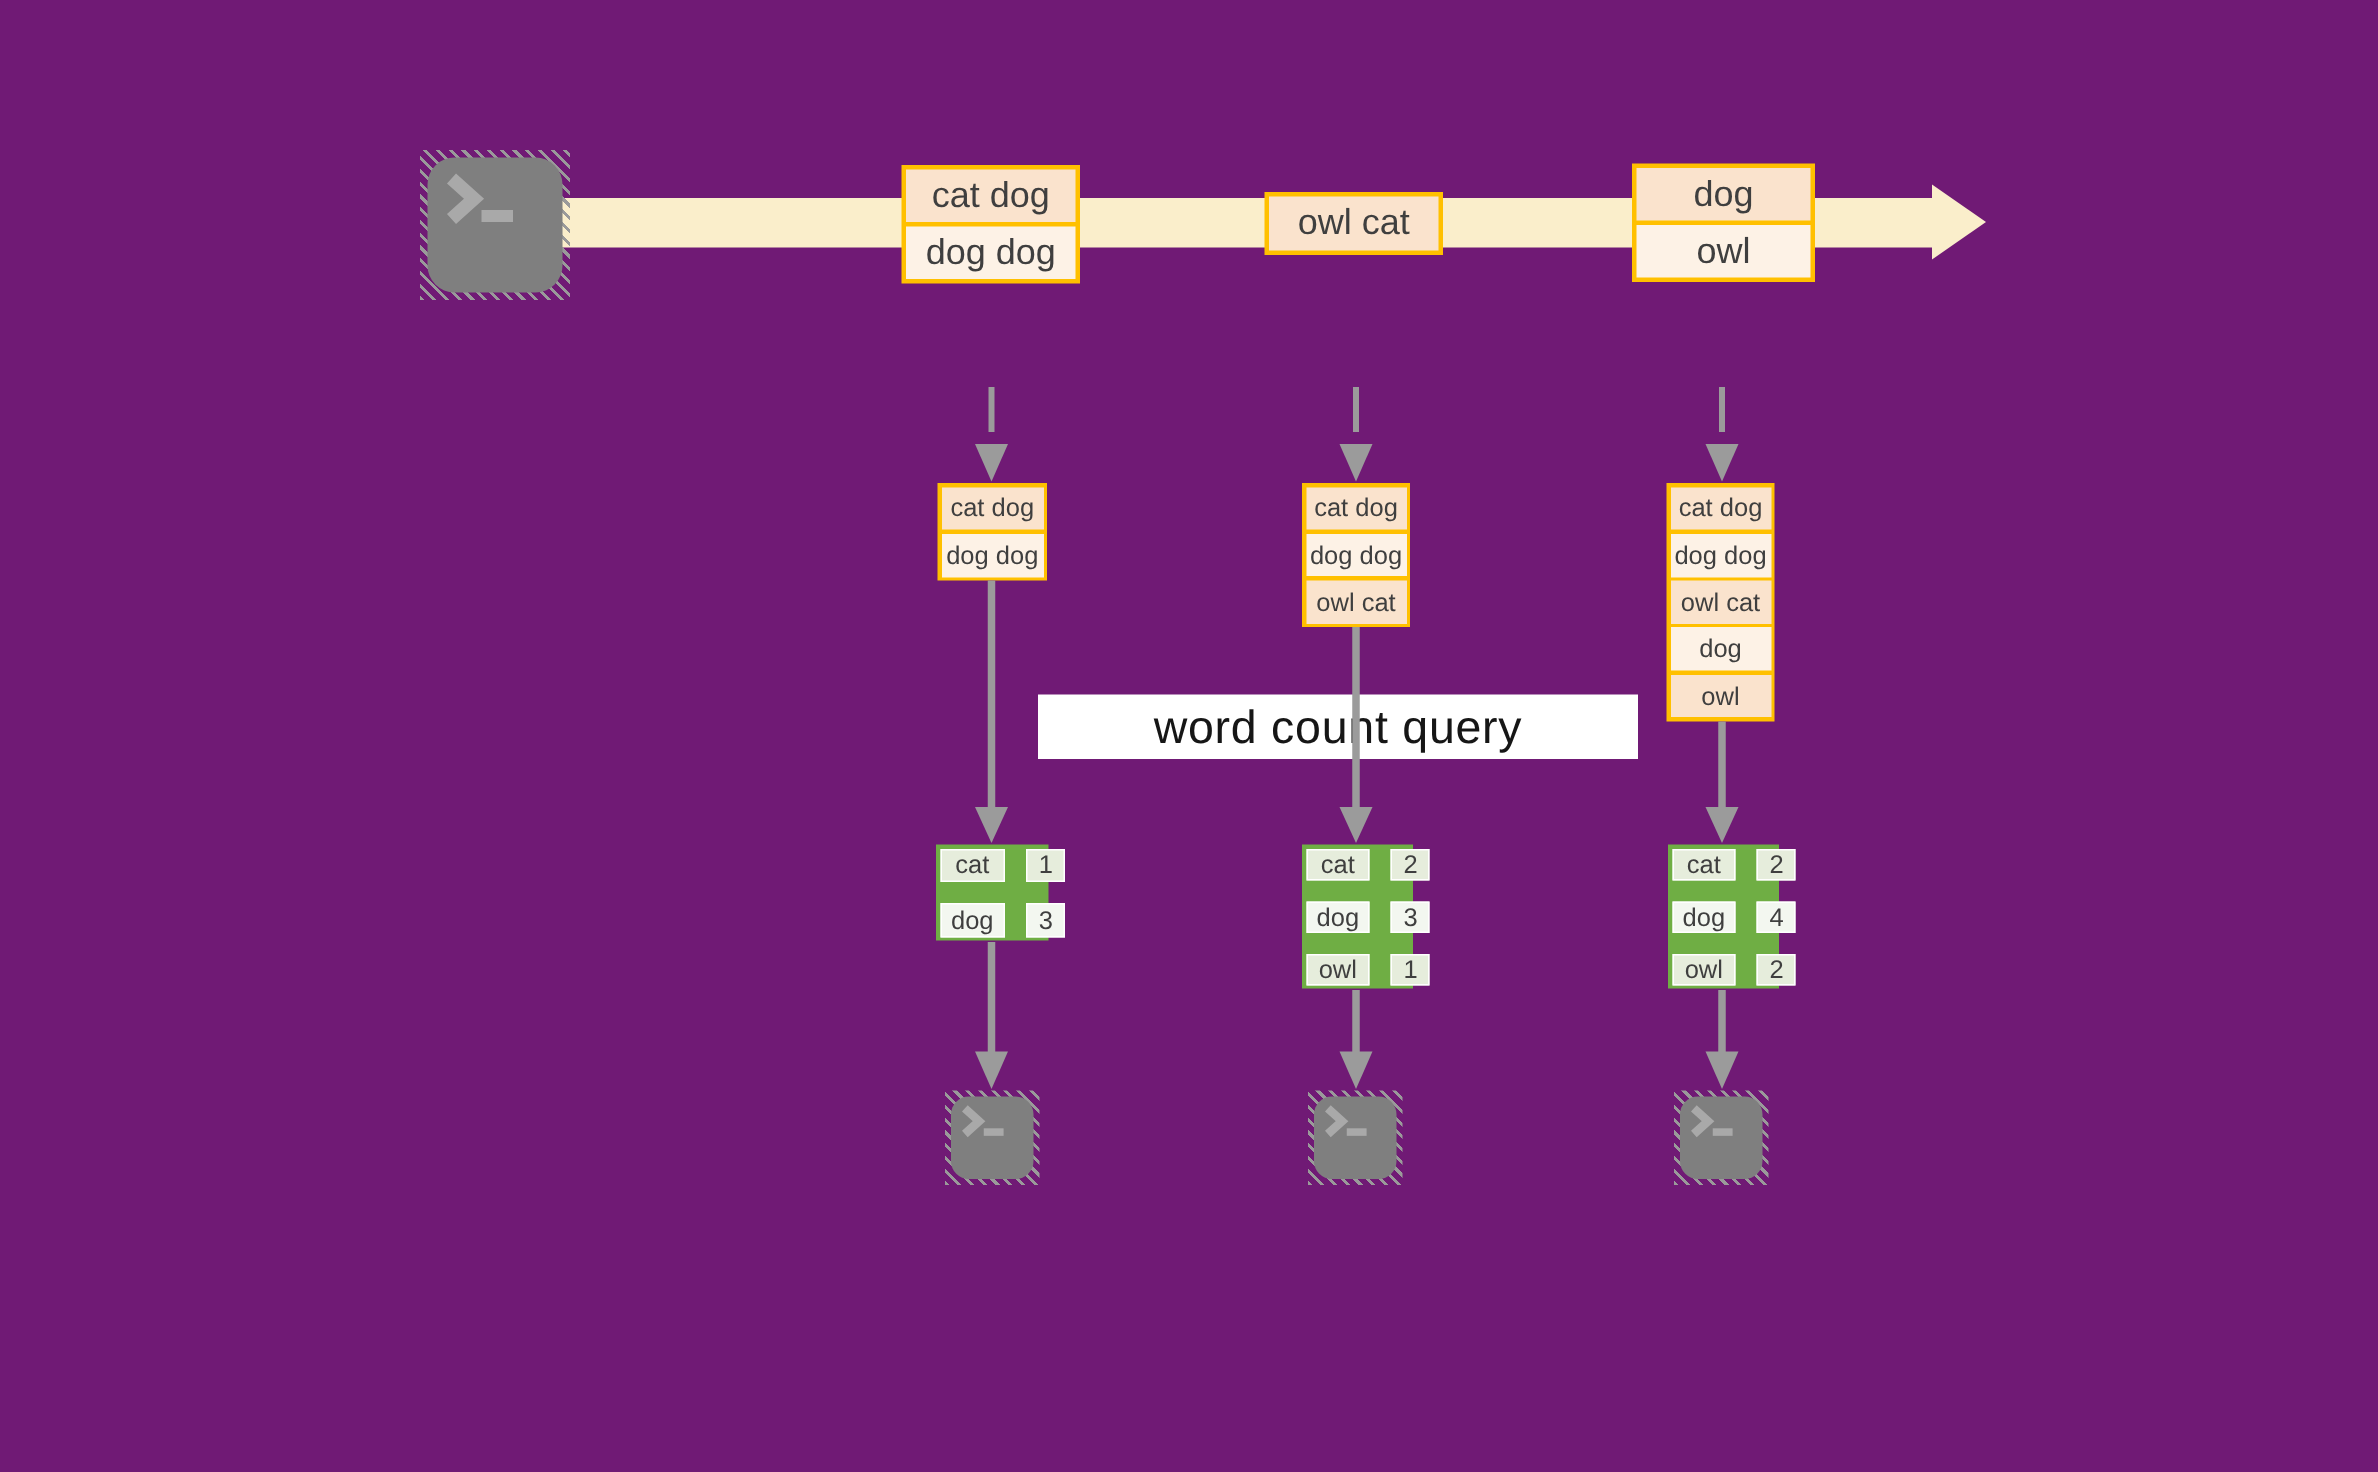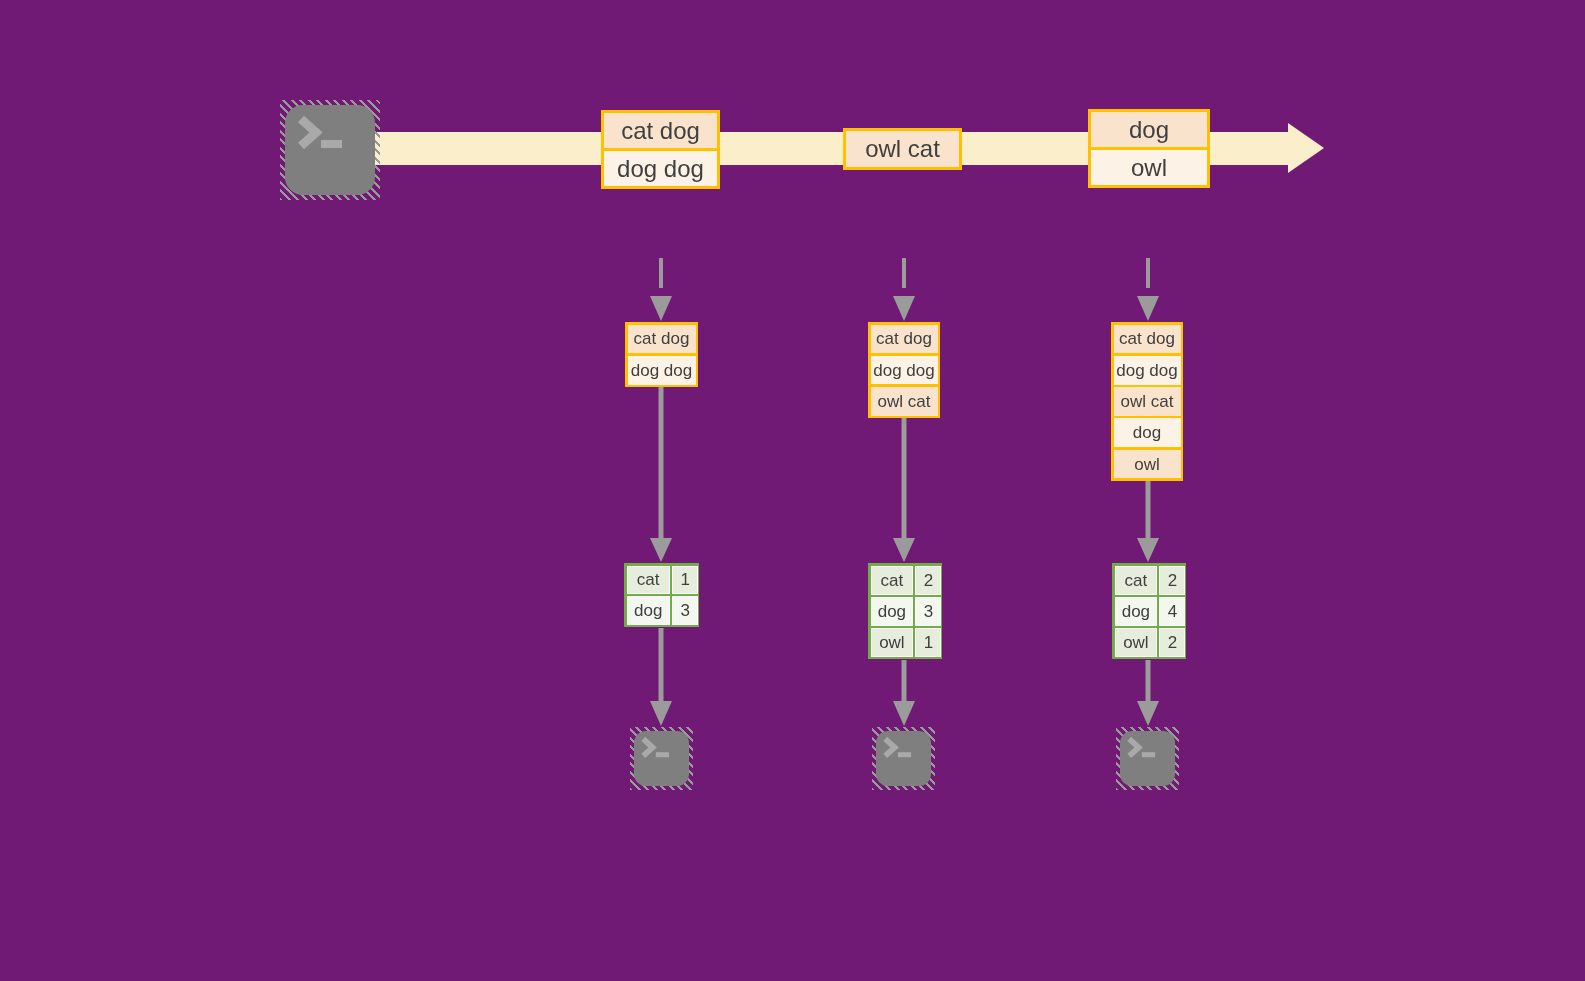--- a/index.html
+++ b/index.html
@@ -21,21 +21,21 @@
   .box-msg1{left:601px;top:110px;width:119px;height:79px;}
   .box-msg2{left:843px;top:128px;width:119px;height:42px;}
   .box-msg3{left:1088px;top:109px;width:122px;height:79px;}
   .stack1{left:625px;top:322px;width:73px;height:65px;z-index:3;}
   .stack2{left:868px;top:322px;width:72px;height:96px;z-index:3;}
   .stack3{left:1111px;top:322px;width:72px;height:159px;z-index:3;}
   
   .banner{position:absolute;left:692px;top:463px;width:400px;height:43px;background:#ffffff;z-index:2;
     display:flex;align-items:center;justify-content:center;font-size:31px;color:#161616;letter-spacing:.5px;}
   
-  .gtable{position:absolute;background:#6FAE44;padding:2.5px;display:grid;grid-template-columns:62% 38%;gap:2px;z-index:3;box-sizing:border-box;}
+  .gtable{position:absolute;background:#6FAE44;padding:2.5px;display:grid;grid-template-columns:62% 38%;gap:14px;z-index:3;box-sizing:border-box;}
   .gcell{border:1px solid #ffffff;display:flex;align-items:center;justify-content:center;font-size:17px;line-height:1;}
   .ga{background:#E6EDDC;}
   .gb{background:#F3F7F0;}
   .table1{left:624px;top:563px;width:75px;height:64px;grid-template-rows:repeat(2,1fr);}
   .table2{left:868px;top:563px;width:74px;height:96px;grid-template-rows:repeat(3,1fr);}
   .table3{left:1112px;top:563px;width:74px;height:96px;grid-template-rows:repeat(3,1fr);}
   
   .term{position:absolute;z-index:3;}
   .term .hatch{position:absolute;inset:0;
     background:repeating-linear-gradient(45deg,#9a9a9a 0px,#9a9a9a 2px,transparent 2px,transparent 6px);}
@@ -73,20 +73,21 @@
     <div class="orow fb">dog dog</div>
   </div>
   <div class="obox box-msg2">
     <div class="orow fa">owl cat</div>
   </div>
   <div class="obox box-msg3">
     <div class="orow fa">dog</div>
     <div class="orow fb">owl</div>
   </div>
 
+  <div class="banner">word count query</div>
 
   <div class="obox small stack1">
     <div class="orow fa">cat dog</div>
     <div class="orow fb">dog dog</div>
   </div>
   <div class="obox small stack2">
     <div class="orow fa">cat dog</div>
     <div class="orow fb">dog dog</div>
     <div class="orow fa">owl cat</div>
   </div>

